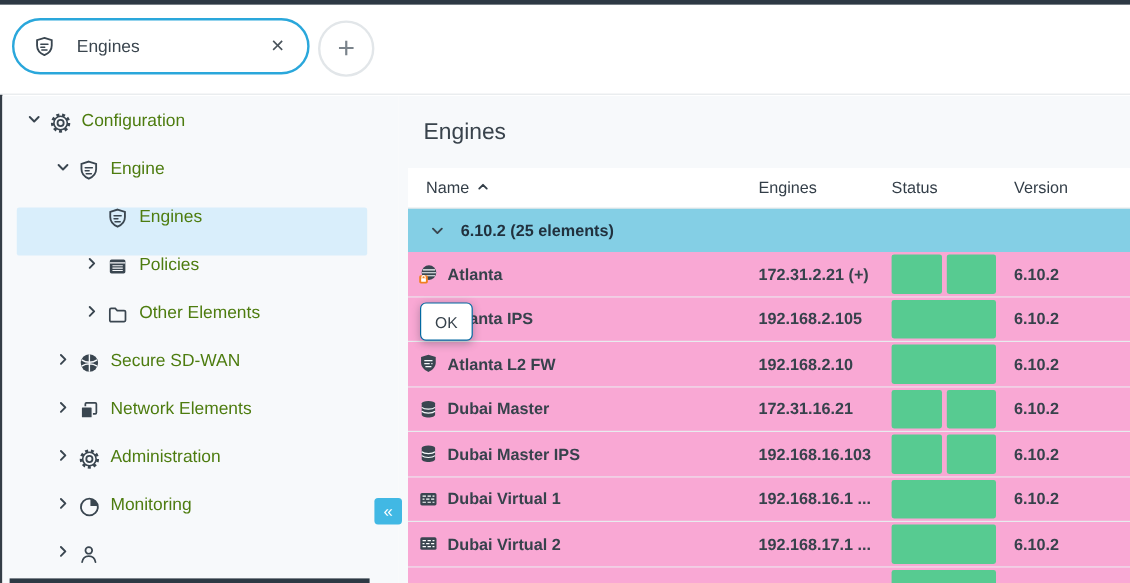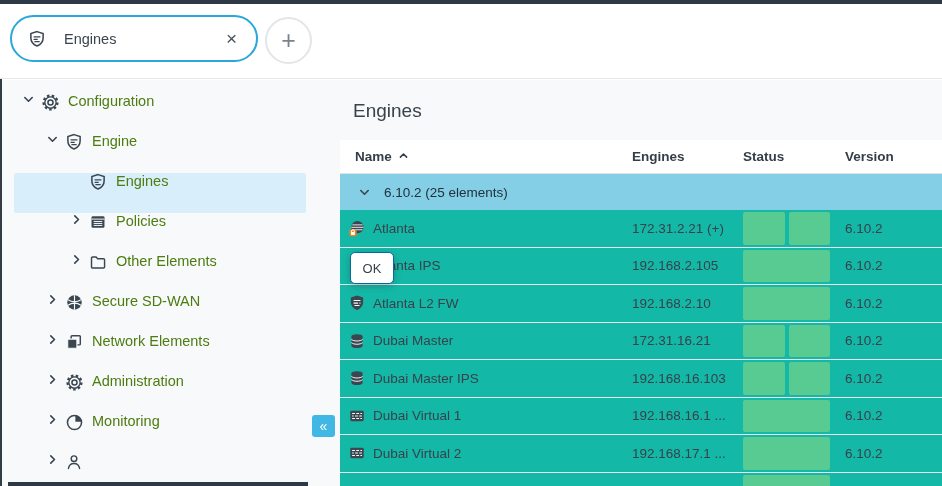--- a/index.html
+++ b/index.html
@@ -28,31 +28,31 @@
   .tree-item.selected{background:#d9eefb;}
   .chev{width:24px;display:flex;justify-content:center;align-items:center;}
   .ticon{width:20px;margin-right:8px;display:flex;align-items:center;justify-content:center;}
   .collapse-btn{position:absolute;left:312px;top:415px;width:23px;height:22px;background:#41b8e4;color:#fff;
                 border-radius:3px;display:flex;align-items:center;justify-content:center;font-size:14px;z-index:7;cursor:pointer;}
   
   .main{position:absolute;left:332px;top:80px;right:0;bottom:0;background:#f7f9fb;}
   .page-title{position:absolute;left:21px;top:20px;font-size:19px;color:#39434c;}
   .table{position:absolute;left:8px;top:60px;right:0;bottom:0;background:#fff;overflow:hidden;}
   .thead{display:flex;height:34px;align-items:center;background:#fff;border-bottom:1px solid #dfe4e7;
-         font-size:13.5px;font-weight:bold;color:#333e48;box-sizing:border-box;}
+         font-size:13.5px;font-weight:normal;color:#333e48;box-sizing:border-box;}
   .c{box-sizing:border-box;}
   .col-name{width:283px;padding-left:15px;display:flex;align-items:center;gap:6px;}
   .col-addr{width:120px;padding-left:9px;}
   .col-status{width:88px;}
   .col-ver{flex:1;padding-left:14px;}
   .group-row{height:36px;background:#84cfe5;display:flex;align-items:center;padding-left:12px;
-             font-size:13.5px;font-weight:normal;color:#21313e;}
+             font-size:13.5px;font-weight:bold;color:#21313e;}
   .group-row .glabel{margin-left:8px;}
-  .trow{display:flex;height:37.5px;align-items:center;background:#14b8a6;border-bottom:1px solid #e8ecef;
-        box-sizing:border-box;font-size:13.5px;color:#37424c;cursor:pointer;}
+  .trow{display:flex;height:37.5px;align-items:center;background:#f9a8d4;border-bottom:1px solid #e8ecef;
+        box-sizing:border-box;font-size:13.5px;color:#37424c;cursor:pointer;font-weight:bold;}
   .trow .col-name{padding-left:8px;gap:0;}
   .ricon{width:18px;margin-right:7px;display:flex;align-items:center;}
   .trow .col-status{display:flex;align-items:stretch;gap:4px;height:100%;padding:2px 1px 2px 0;}
   .sblock{background:#57cb91;border-radius:2px;flex:1;}
   .tooltip{position:absolute;left:18px;top:172px;width:42px;height:30px;background:#fff;border:1px solid #0369a1;
            border-radius:5px;box-shadow:0 2px 7px rgba(40,50,60,.32);display:flex;align-items:center;justify-content:center;
            font-size:13px;color:#37424c;z-index:6;}
 </style>
 </head>
 <body>

